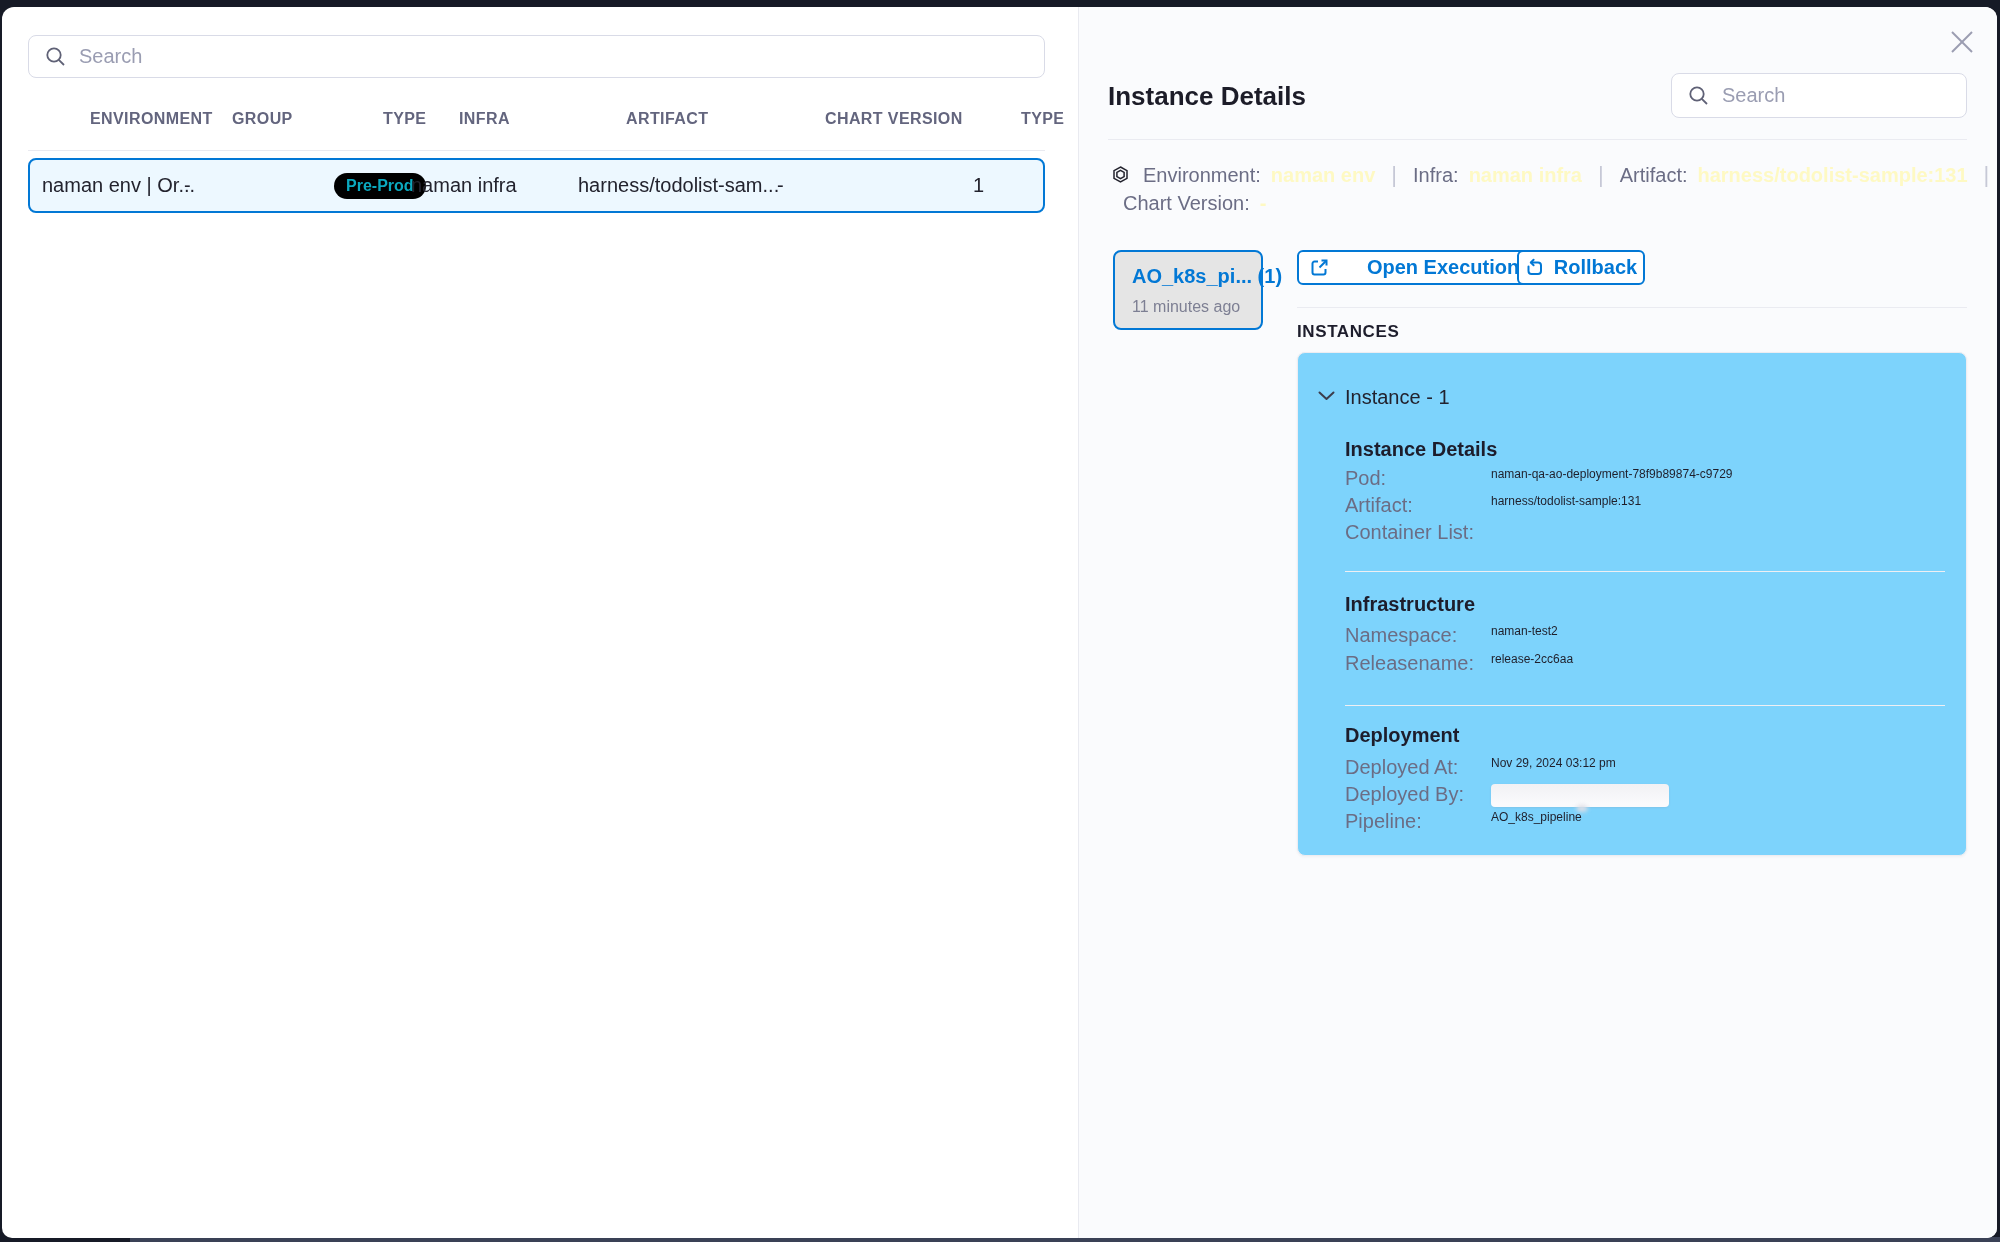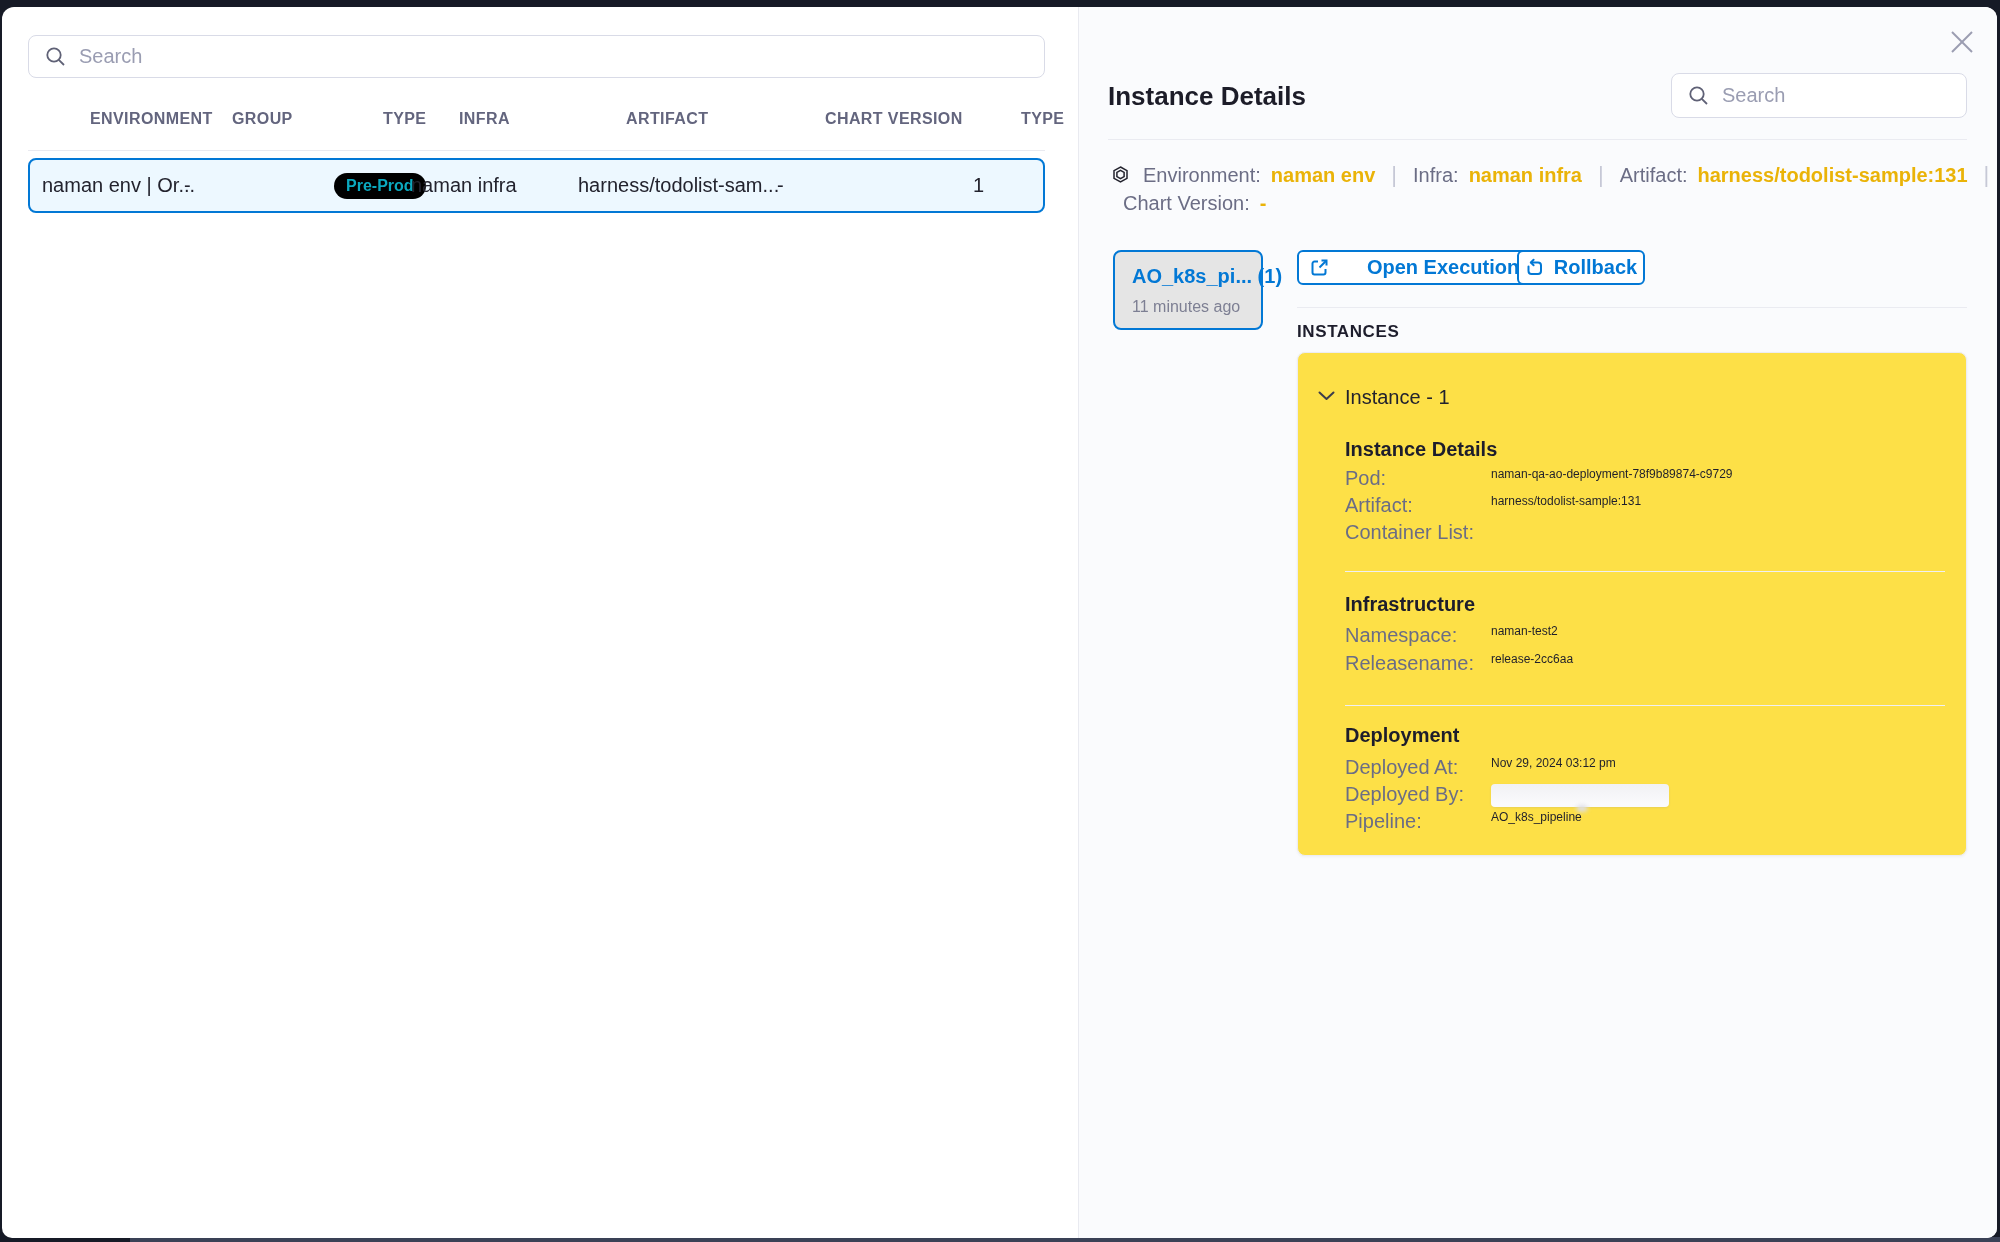--- a/index.html
+++ b/index.html
@@ -49,21 +49,21 @@
   .badge{
     background:#000000;color:#0BA9BF;font-size:16px;font-weight:700;
     padding:5px 12px;border-radius:13px;line-height:1;
   }
 
   
   .panel-title{font-size:26px;font-weight:700;color:#1C1C28;white-space:nowrap;}
   .hdr-divider{position:absolute;left:1108px;top:139px;width:859px;height:1px;background:#EAEBF1;}
   .sum-line{display:flex;align-items:center;font-size:20px;white-space:nowrap;}
   .sum-label{color:#6B6D85;margin-right:10px;}
-  .sum-value{color:#eab308;font-weight:700;}
+  .sum-value{color:#fef9c3;font-weight:700;}
   .sum-pipe{color:#C6C8D6;font-size:22px;margin:0 16px;font-weight:400;}
 
   .pipe-card{
     position:absolute;left:1113px;top:250px;width:150px;height:80px;box-sizing:border-box;
     background:#e5e5e5;border:2px solid #0278D5;border-radius:8px;
     padding:13px 17px 0 17px;cursor:pointer;
   }
   .pipe-card .pc-title{font-size:20px;font-weight:700;color:#0278D5;white-space:nowrap;}
   .pipe-card .pc-time{font-size:16px;color:#7D7F93;margin-top:10px;}
 
@@ -74,21 +74,21 @@
     color:#0278D5;font-size:20px;font-weight:700;cursor:pointer;white-space:nowrap;
   }
   .btns-divider{position:absolute;left:1297px;top:307px;width:670px;height:1px;background:#EAEBF1;}
   .instances-label{
     position:absolute;left:1297px;top:322px;font-size:17px;font-weight:700;
     color:#1D1D2C;letter-spacing:0.6px;
   }
 
   .inst-card{
     position:absolute;left:1297px;top:352px;width:670px;height:504px;box-sizing:border-box;
-    background:#fde047;border:1px solid #EDEDF2;border-radius:8px;
+    background:#7dd3fc;border:1px solid #EDEDF2;border-radius:8px;
     box-shadow:0 1px 3px rgba(40,41,61,0.05);
   }
   .inst-card .row-title{position:absolute;left:47px;top:33px;font-size:20px;color:#22222E;}
   .sec-head{position:absolute;left:47px;font-size:20px;font-weight:700;color:#1D1D2C;}
   .kv-label{position:absolute;left:47px;font-size:20px;color:#6B6D85;white-space:nowrap;}
   .kv-value{position:absolute;left:193px;font-size:12px;color:#1F1F2B;font-weight:500;white-space:nowrap;}
   .card-divider{position:absolute;left:47px;width:600px;height:1px;background:#EFEFF3;}
   .blur-box{
     position:absolute;left:193px;top:431px;width:178px;height:23px;border-radius:4px;
     background:linear-gradient(180deg,#F1F1F4 0%,#FAFAFC 85%);

